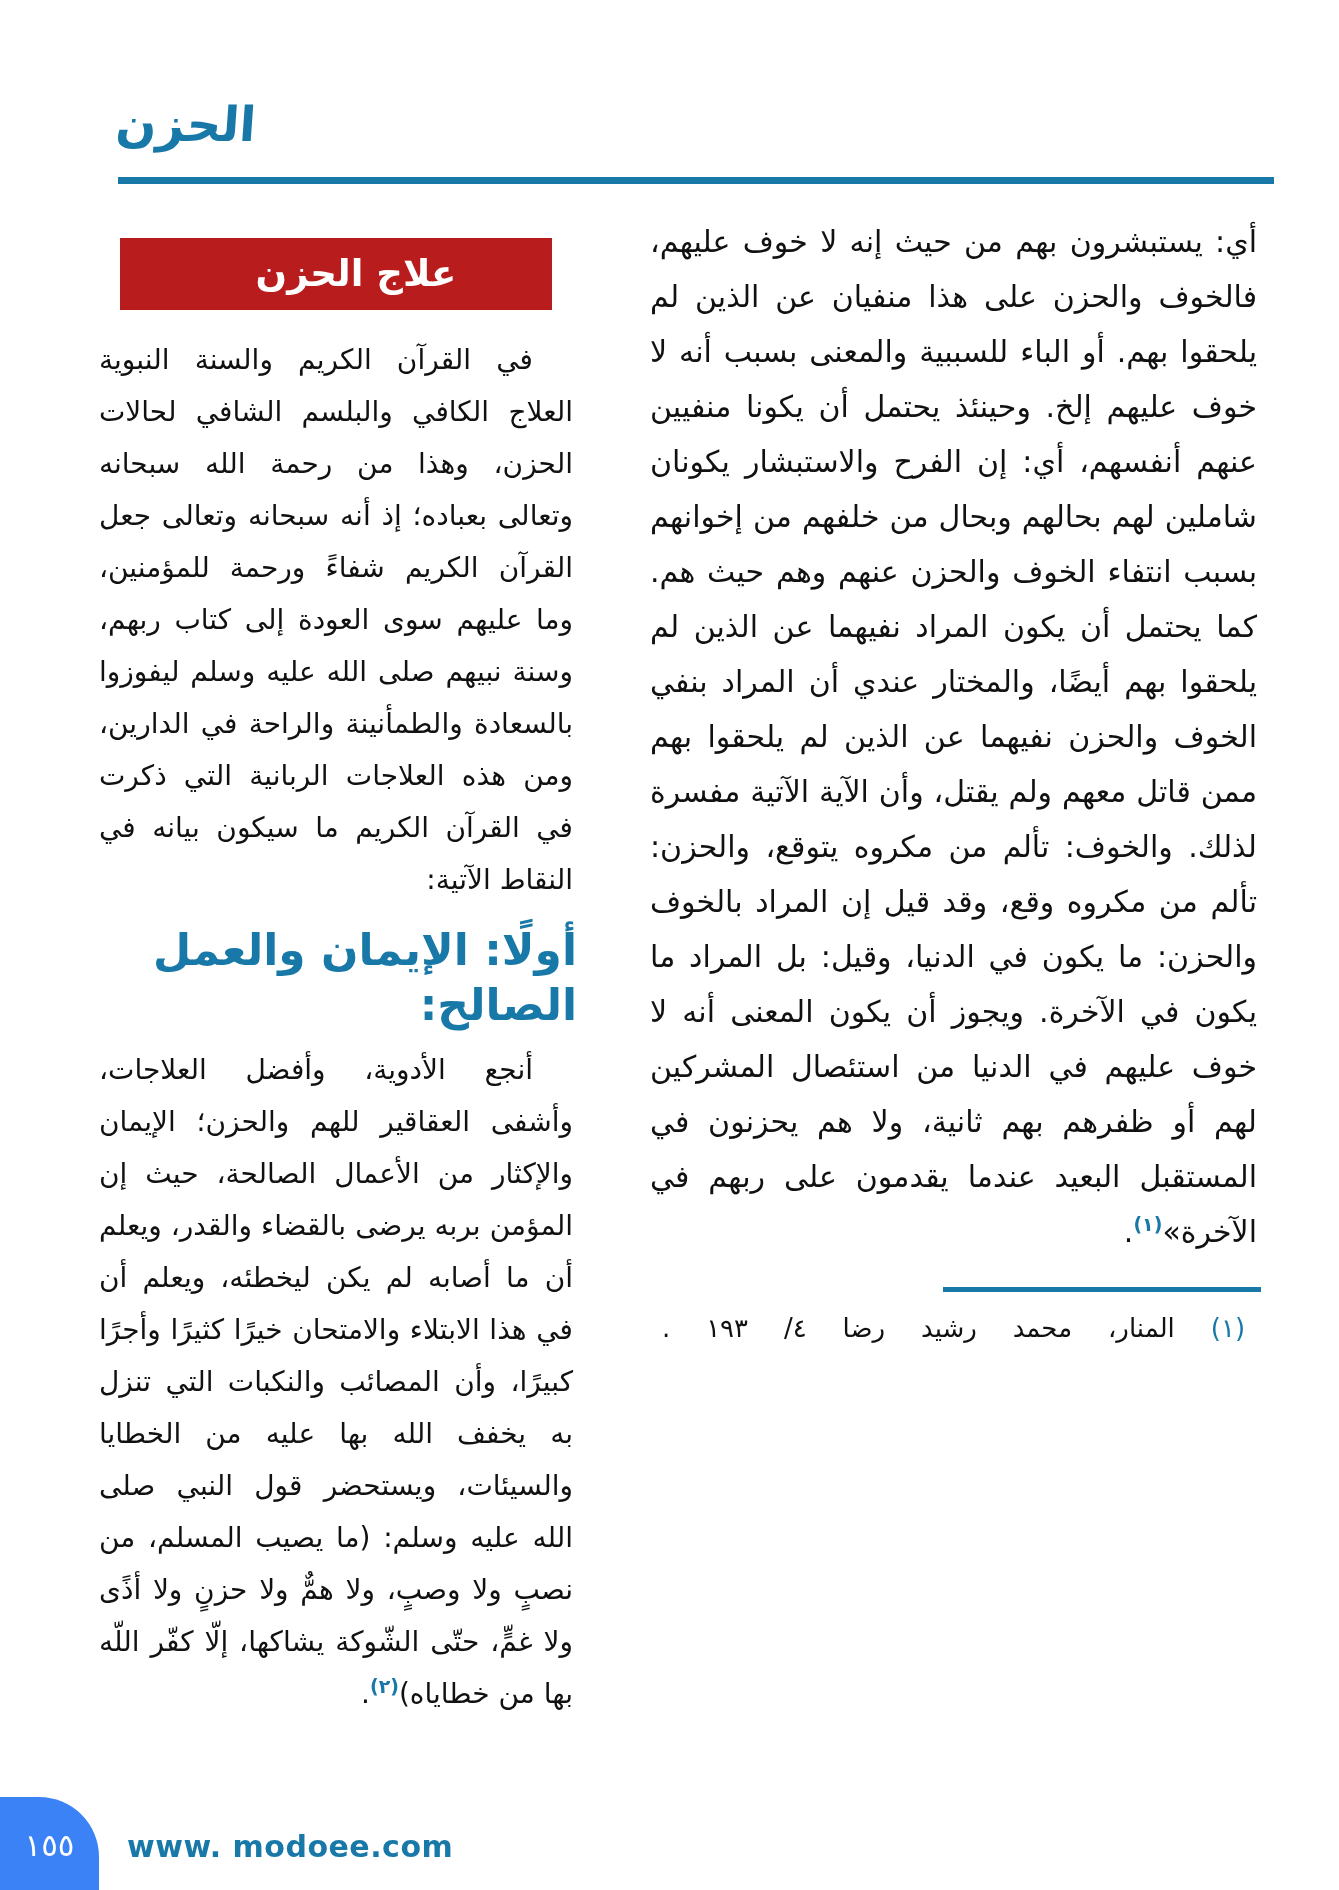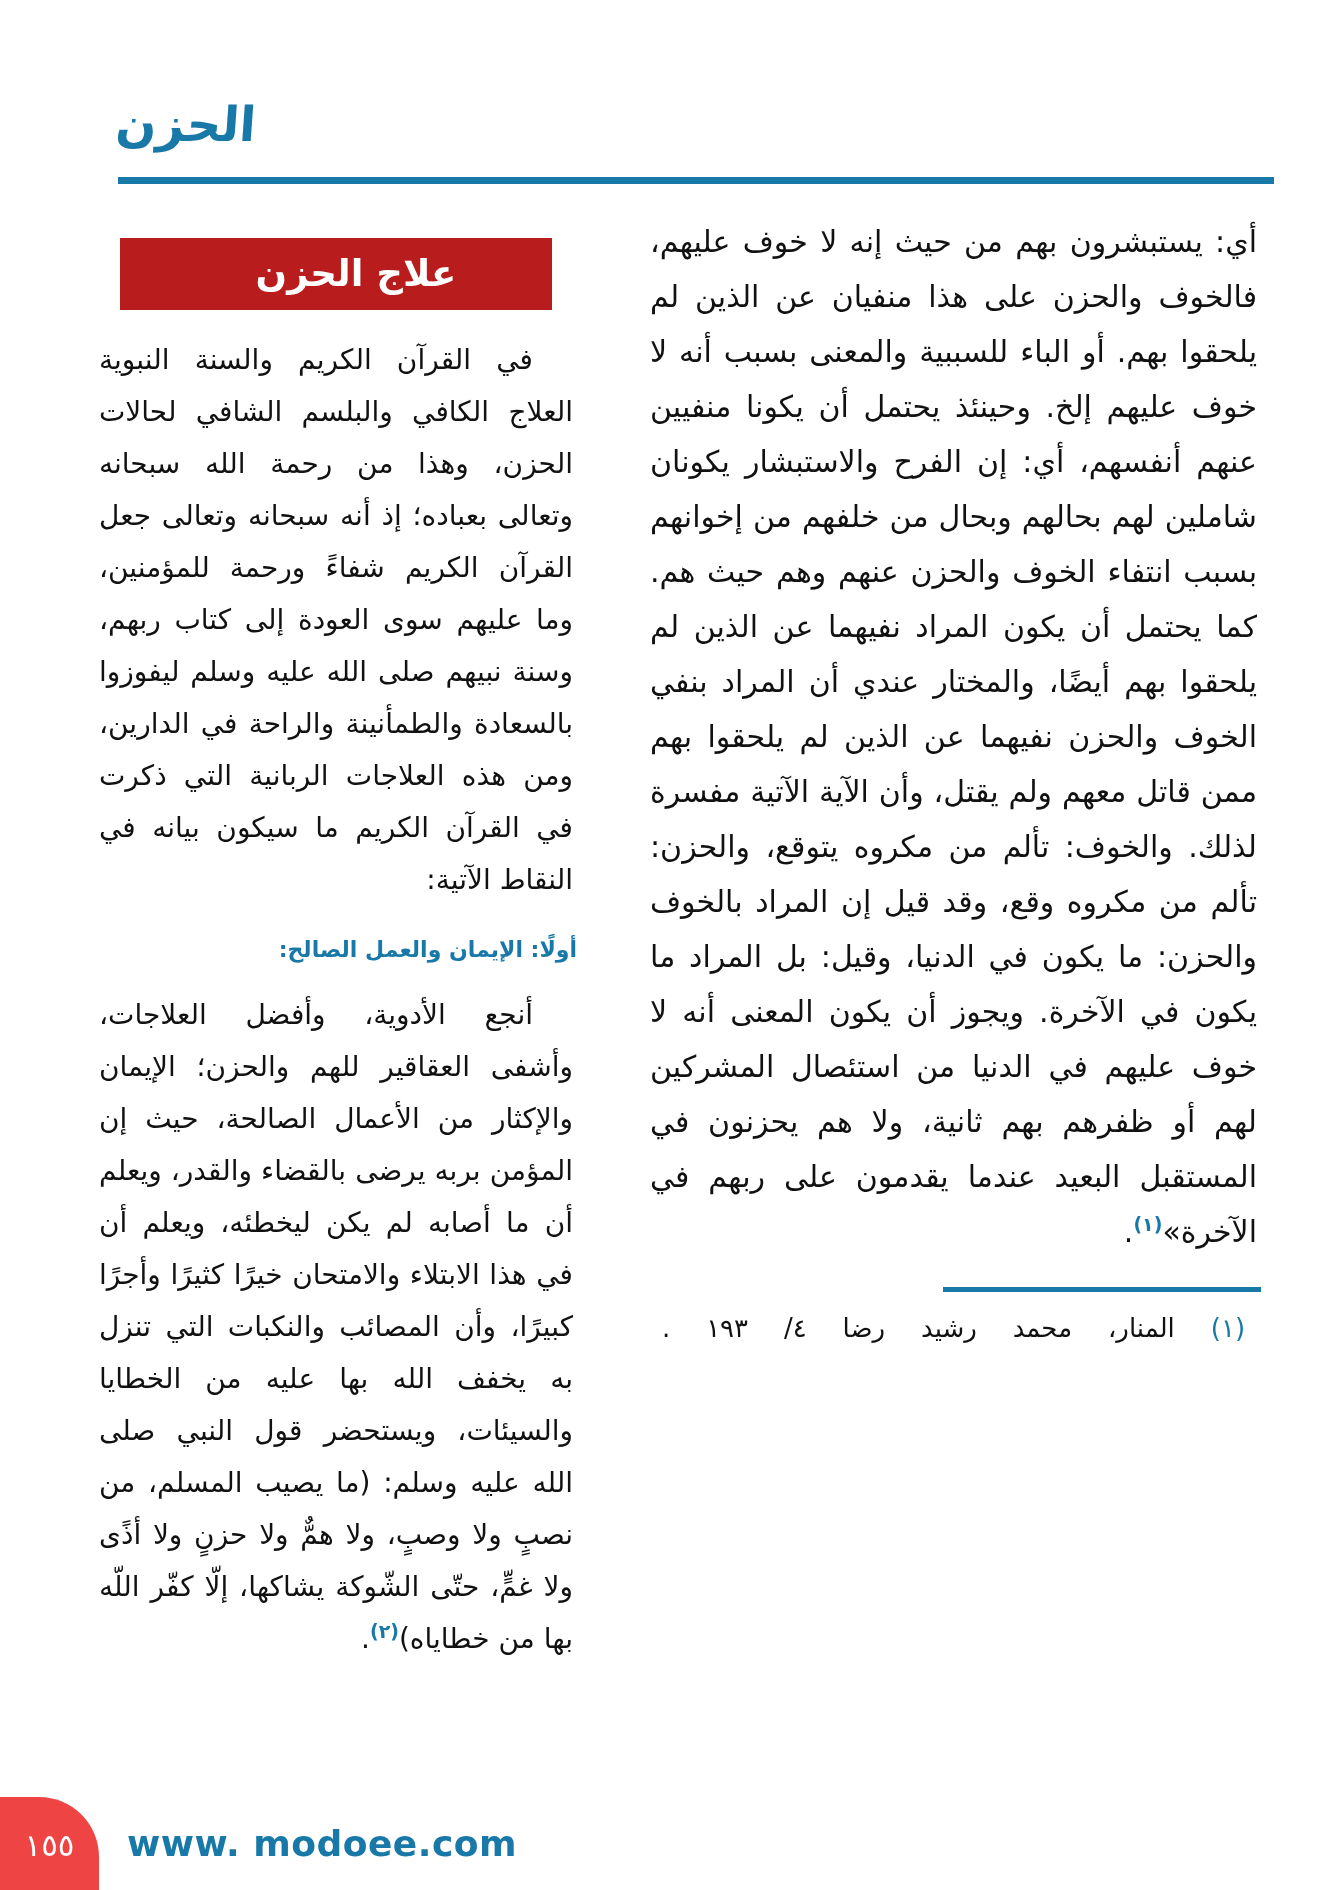--- a/index.html
+++ b/index.html
@@ -31,21 +31,21 @@
   .col p.indent{text-indent:40px;}
   
   .section-box{
     width:392px;height:72px;margin:0 auto 24px auto;
     background:#b91c1c;color:#ffffff;
     font-size:37px;font-weight:bold;
     text-align:center;line-height:72px;padding-left:40px;
   }
   .subheading{
     margin:16px 0 12px 0;
-    color:#1878a8;font-size:22px;font-weight:bold;
+    color:#1878a8;font-size:44px;font-weight:bold;
     text-align:right;line-height:55px;
   }
   .hadith{font-weight:normal;}
   .fn-marker{
     color:#1878a8;font-size:19px;font-weight:bold;
     vertical-align:super;line-height:0;
   }
   
   .footnote-block{margin-top:28px;}
   .fn-rule{height:5px;background:#1878a8;margin-bottom:14px;}
@@ -53,27 +53,27 @@
   .fn-rule-left{width:285px;}
   .footnote{
     margin:16px;font-size:26px;line-height:40px;
     text-align:justify;text-align-last:justify;
   }
   .fn-num{color:#1878a8;}
   
   .page-number-tab{
     position:absolute;left:0;bottom:0;
     width:99px;height:93px;
-    background:#ef4444;border-top-right-radius:60px;
+    background:#3b82f6;border-top-right-radius:60px;
     color:#ffffff;font-size:31px;
     text-align:center;line-height:96px;
   }
   .website{
     position:absolute;left:127px;bottom:26px;
-    color:#1878a8;font-size:36px;font-weight:bold;
+    color:#1878a8;font-size:30px;font-weight:bold;
     direction:ltr;letter-spacing:0.5px;
   }
 </style>
 </head>
 <body>
 
 <div class="page">
 
   <div class="header-title">الحزن</div>
   <div class="header-rule"></div>

